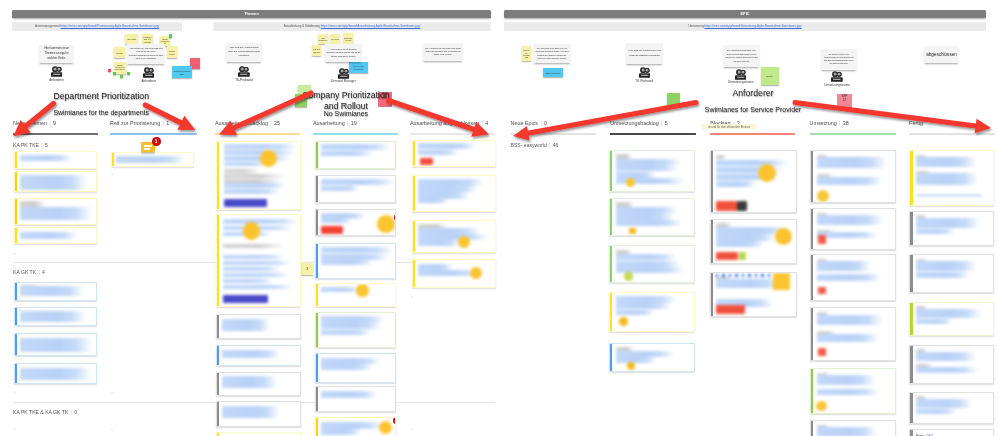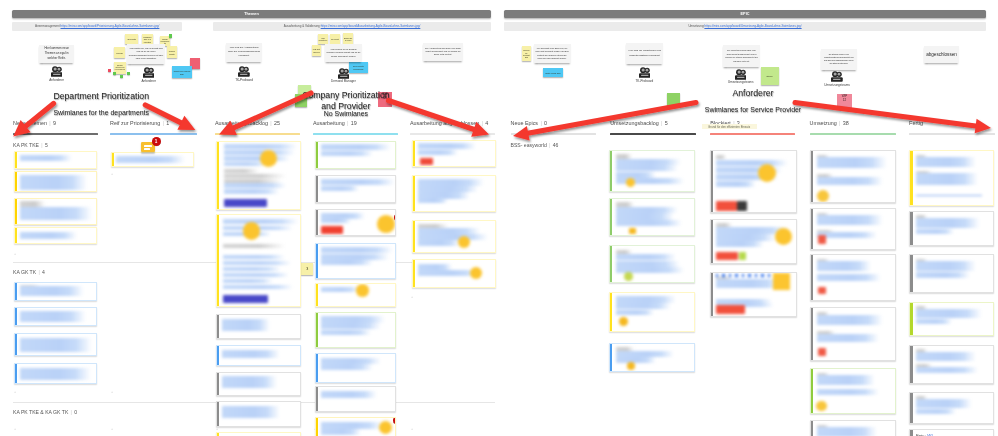--- a/index.html
+++ b/index.html
@@ -753,21 +753,21 @@
       <span style="font-size:4.6px;line-height:9px">1</span>
     </div>
     <div class="anno" style="left:-58.8px;top:90.8px;width:320px">
       <span class="big">Department Prioritization</span>
       <div class="annosub" style="position:absolute;left:0;top:18.60000000000001px;width:320px;text-align:center">
         <span class="sml">Swimlanes for the departments</span>
       </div>
     </div>
     <div class="anno" style="left:185.89999999999998px;top:90.1px;width:320px">
       <span class="big">Company Prioritization</span>
-      <span class="big">and Provider</span>
+      <span class="big">and Rollout</span>
       <div class="annosub" style="position:absolute;left:0;top:19.80000000000001px;width:320px;text-align:center">
         <span class="sml">No Swimlanes</span>
       </div>
     </div>
     <div class="anno" style="left:593px;top:88.4px;width:320px">
       <span class="big">Anforderer</span>
       <div class="annosub" style="position:absolute;left:0;top:17.89999999999999px;width:320px;text-align:center">
         <span class="sml">Swimlanes for Service Provider</span>
       </div>
     </div>

